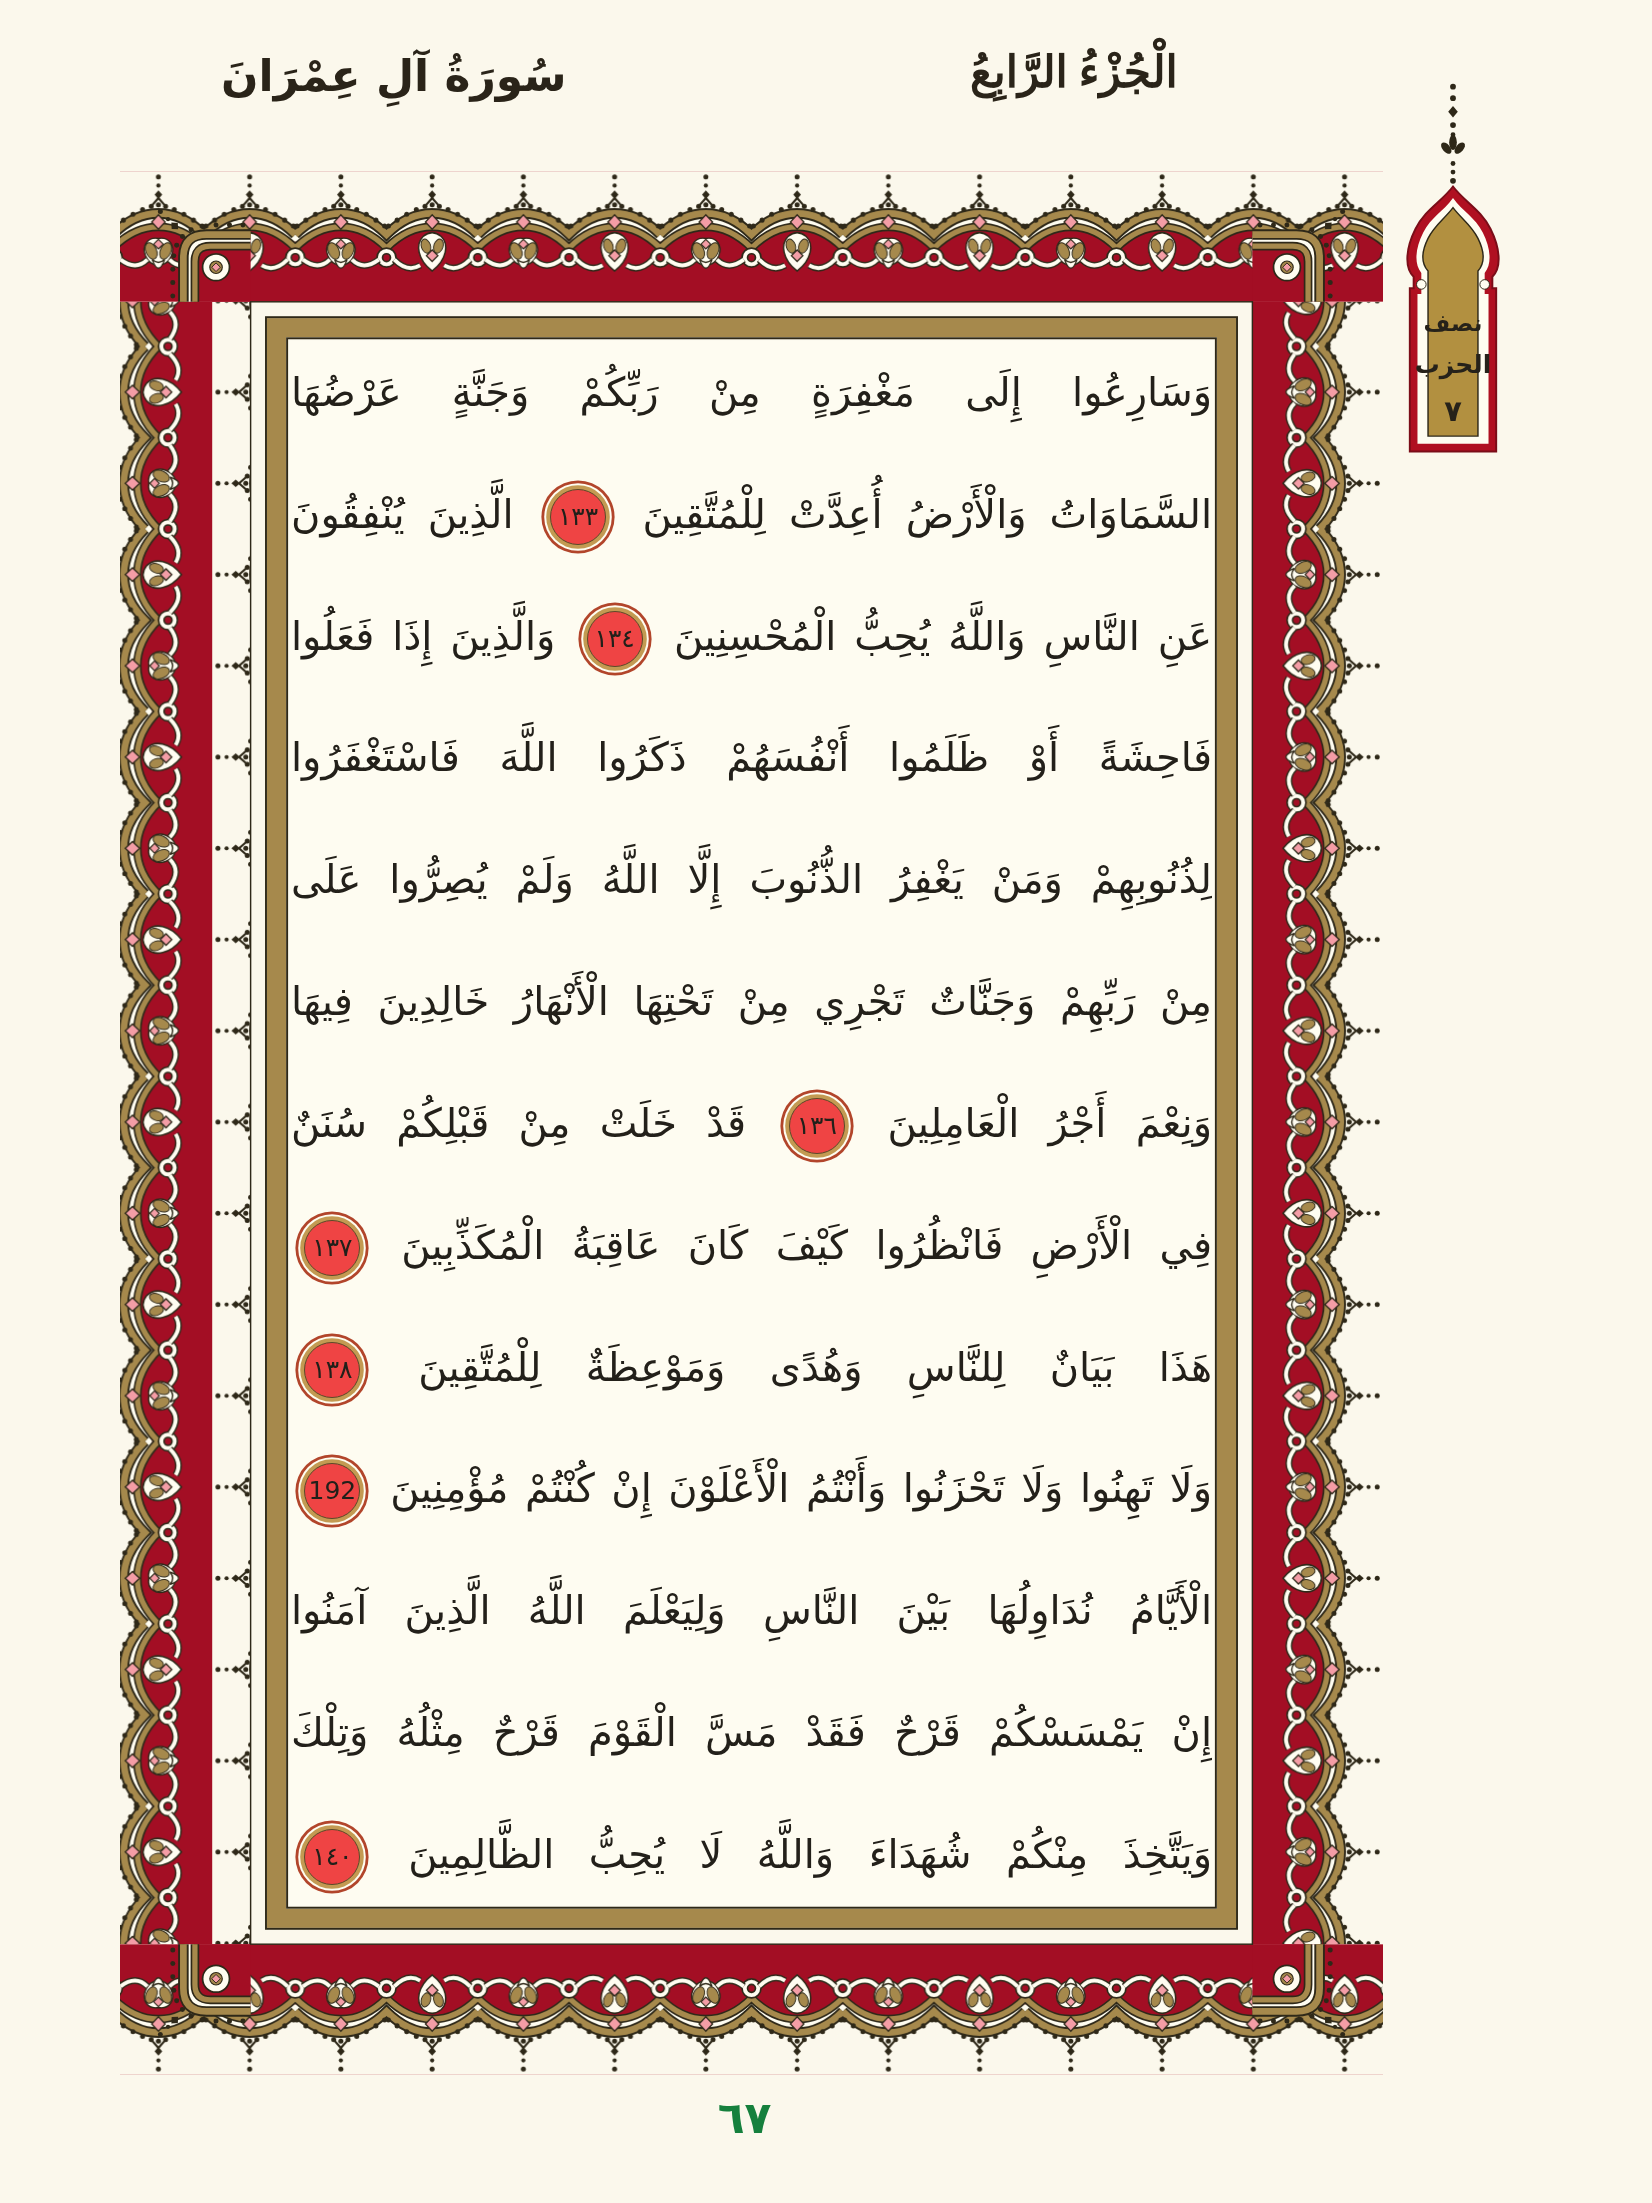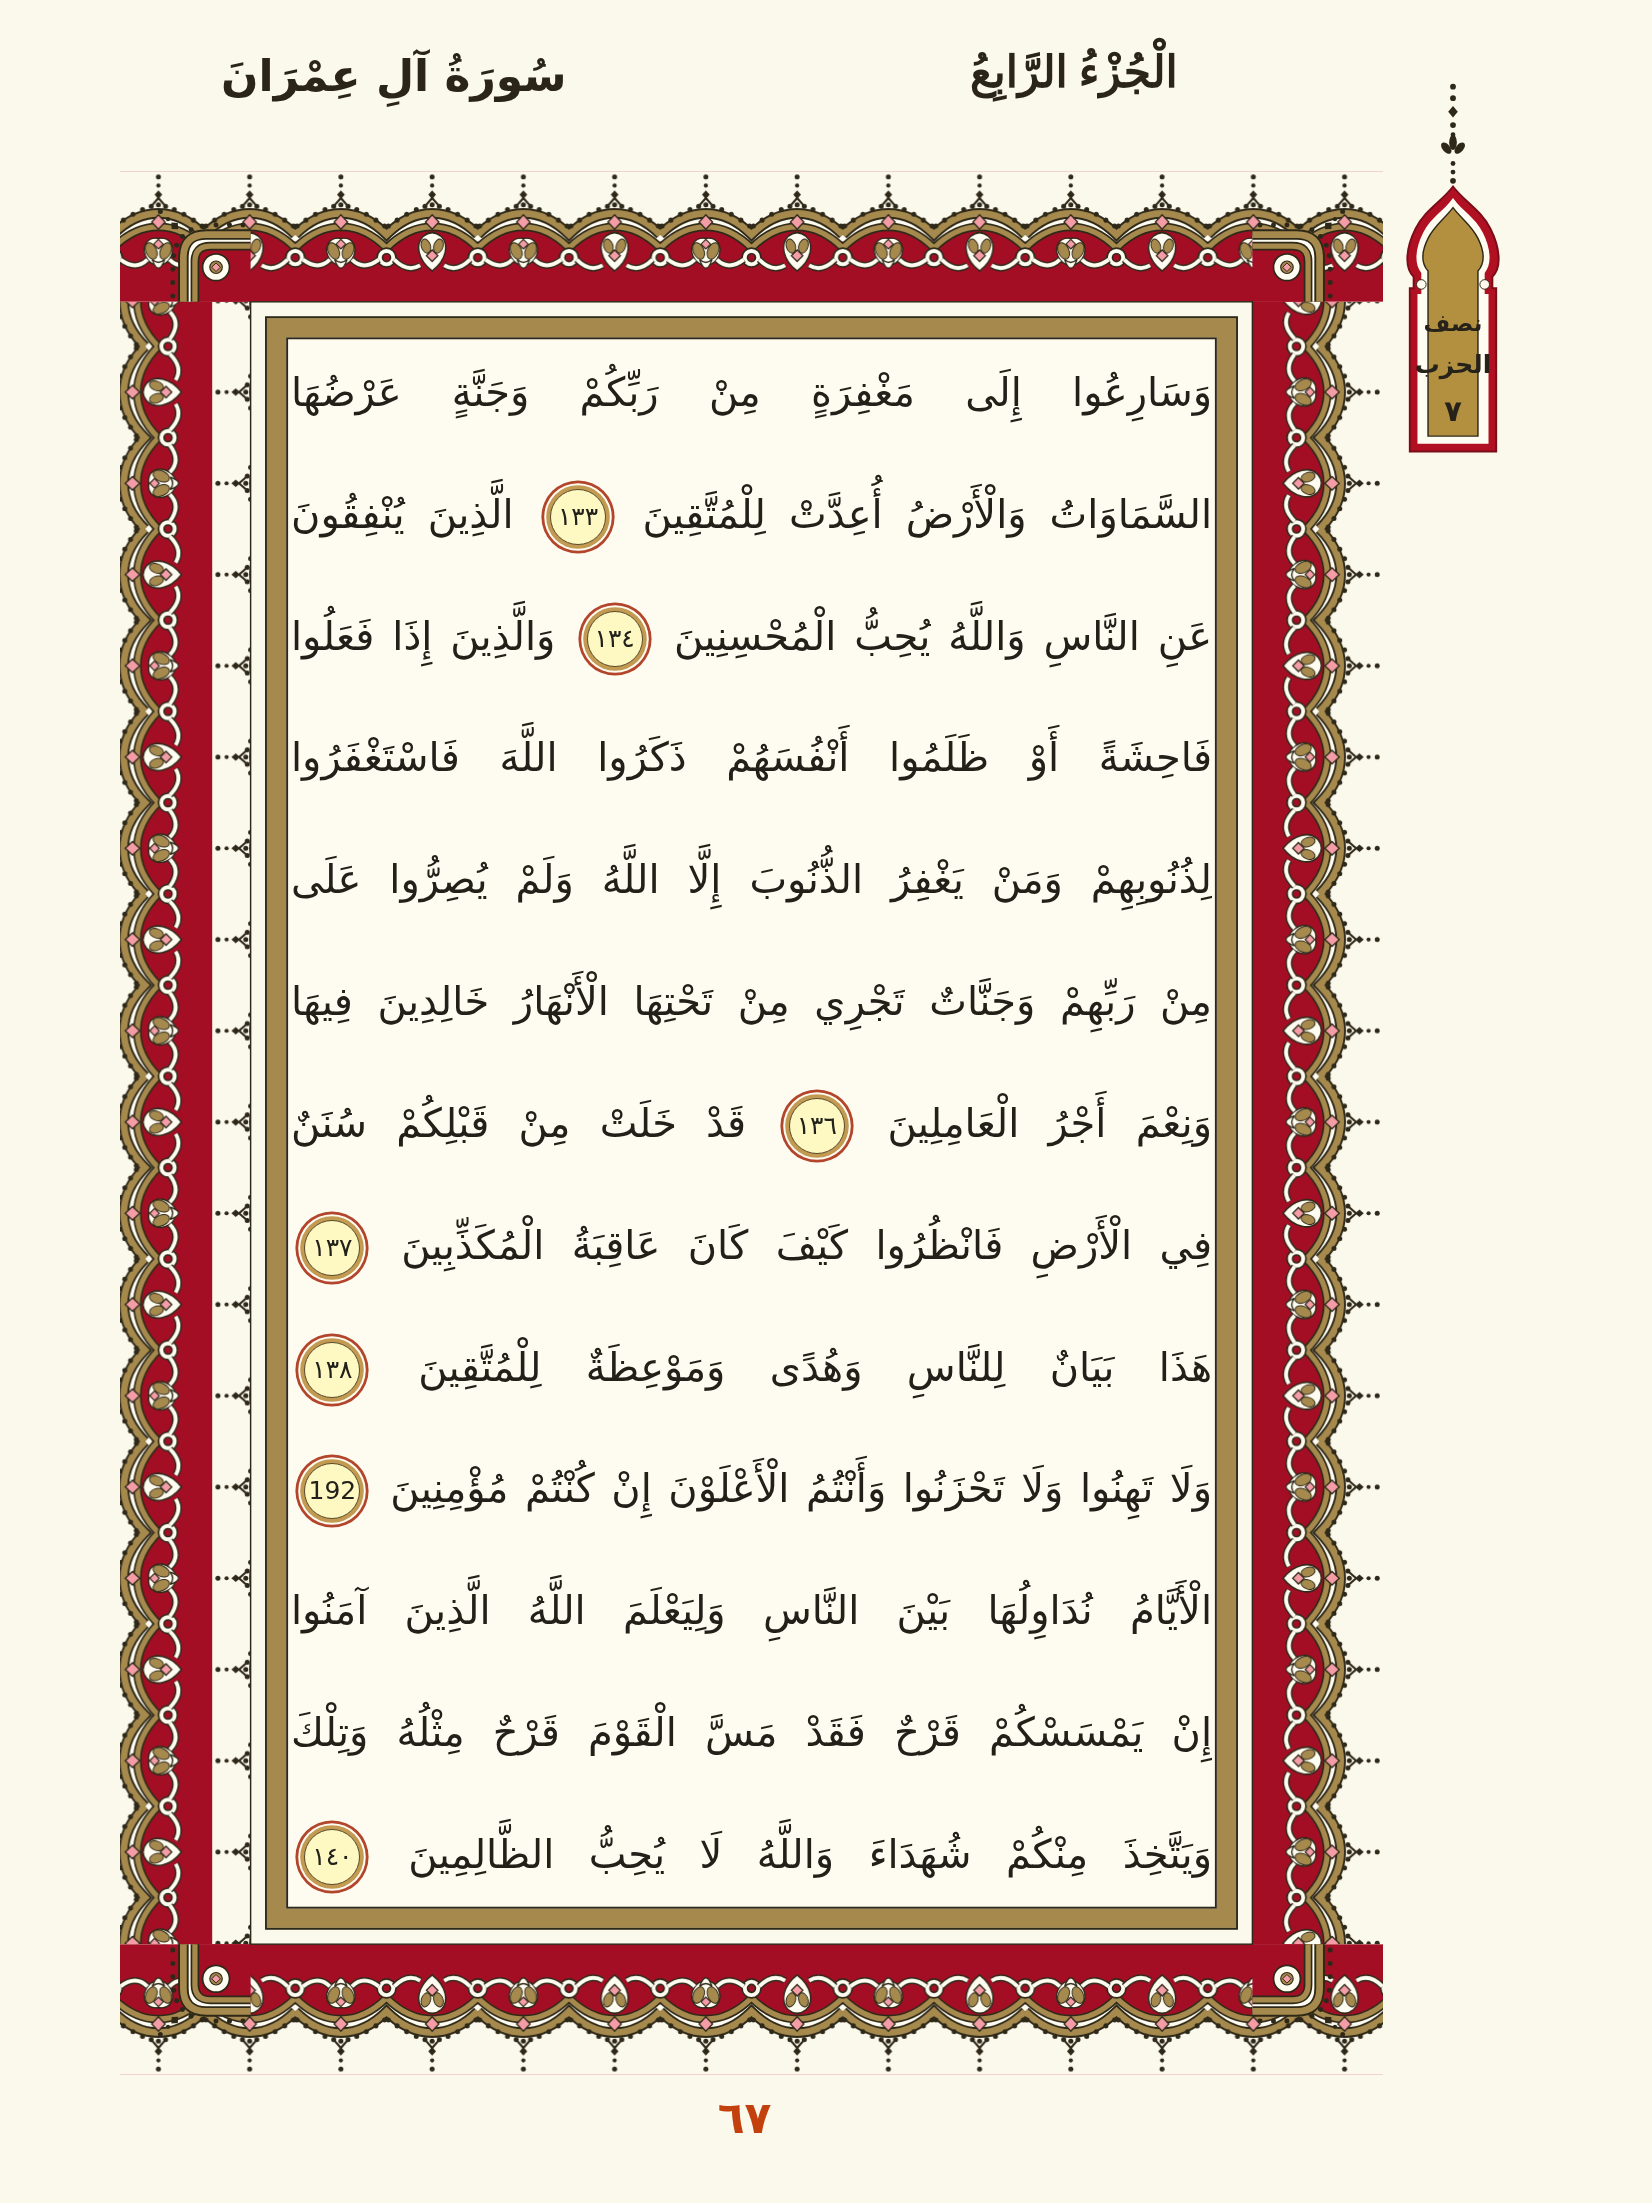--- a/index.html
+++ b/index.html
@@ -20,27 +20,27 @@
   .hizb-text{font-family:"DejaVu Sans",sans-serif;fill:#26221a;font-weight:bold;}
 
   
   .quran-area{position:absolute;left:291px;top:342px;width:921px;height:1562px;
               display:flex;flex-direction:column;justify-content:space-between;}
   .qline{direction:rtl;text-align:justify;text-align-last:justify;
          font-size:40px;line-height:100px;height:100px;overflow:hidden;
          color:#23201a;white-space:nowrap;}
   .qtext{white-space:normal;}
   .vmark{display:inline-block;width:54px;height:54px;border-radius:50%;
-         background:#fef9c3;border:1.9px solid #5a4a28;margin:0 13.4px;
+         background:#ef4444;border:1.9px solid #5a4a28;margin:0 13.4px;
          box-shadow:0 0 0 3.8px #c39a52,0 0 0 5.8px #fffdf1,0 0 0 8.6px #b2452b;
          text-align:center;line-height:54px;font-size:25px;color:#21201a;
          vertical-align:middle;text-align-last:center;}
 
   .page-number{position:absolute;left:663px;top:2092px;width:163px;
-               text-align:center;font-size:44px;font-weight:bold;color:#c2410c;}
+               text-align:center;font-size:44px;font-weight:bold;color:#15803d;}
 </style>
 </head>
 <body>
 
 <div class="page">
 
   <div class="hdr hdr-surah">سُورَةُ آلِ عِمْرَانَ</div>
   <div class="hdr hdr-juz">الْجُزْءُ الرَّابِعُ</div>
 
   <svg class="frame-svg" viewBox="0 0 1315 1982" xmlns="http://www.w3.org/2000/svg">

